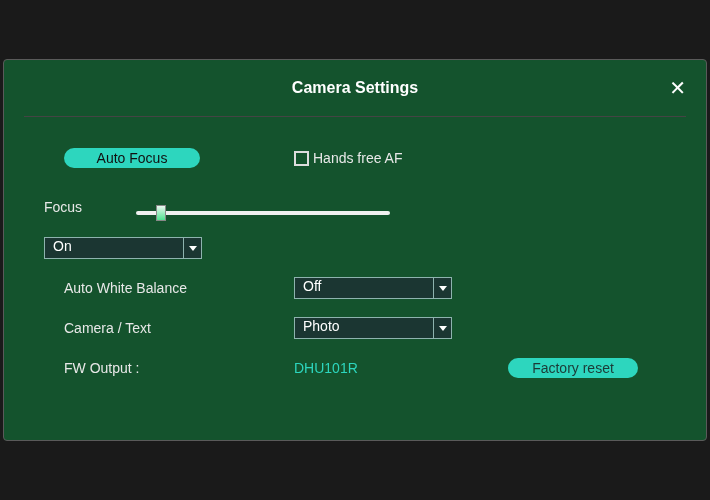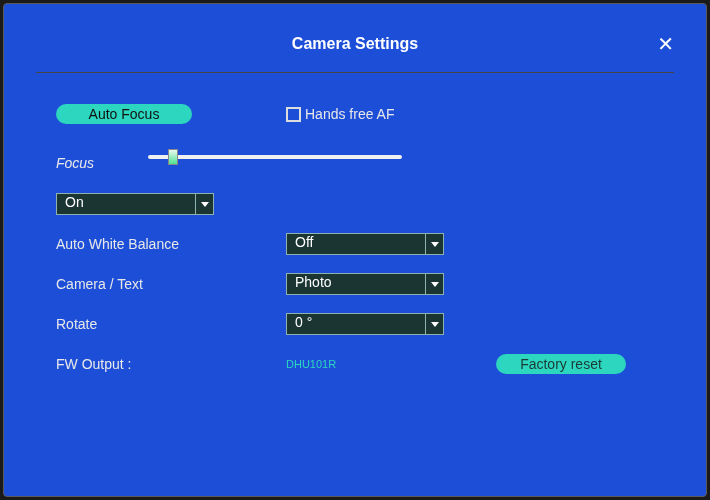--- a/index.html
+++ b/index.html
@@ -7,25 +7,25 @@
     background: #1a1a1a;
     font-family: Arial, sans-serif;
     display: flex;
     align-items: center;
     justify-content: center;
     width: 710px;
     height: 500px;
   }
   .panel {
     width: 704px;
-    height: 494px;
-    background: #1d4ed8;
+    height: 382px;
+    background: #14532d;
     border: 1px solid #5a5a5a;
     border-radius: 4px;
-    padding: 12px;
+    padding: 0;
     position: relative;
   }
   .header {
     display: flex;
     align-items: center;
     justify-content: center;
     position: relative;
     height: 56px;
   }
   .title {
@@ -55,20 +55,21 @@
     align-items: center;
     margin-bottom: 18px;
     height: 22px;
   }
   .row-first { margin-bottom: 30px; }
   .label-col {
     width: 230px;
     color: #e8e8e8;
     font-size: 14px;
     flex-shrink: 0;
+    margin-left: 20px;
   }
   .btn {
     background: #2dd6be;
     color: #111;
     border: none;
     border-radius: 10px;
     height: 20px;
     width: 136px;
     font-size: 14px;
     cursor: pointer;
@@ -85,23 +86,22 @@
   }
   .checkbox {
     width: 15px;
     height: 15px;
     border: 2px solid #ddd;
     background: transparent;
     cursor: pointer;
   }
   .slider-row {
     display: flex;
-    align-items: flex-start;
+    align-items: flex-end;
     margin-bottom: 22px;
-    font-style: italic;
   }
   .slider-label {
     width: 92px;
     color: #e8e8e8;
     font-size: 14px;
   }
   .slider-track {
     position: relative;
     width: 254px;
     height: 4px;
@@ -144,21 +144,21 @@
   }
   .select-arrow::after {
     content: "";
     width: 0; height: 0;
     border-left: 4px solid transparent;
     border-right: 4px solid transparent;
     border-top: 5px solid #fff;
   }
   .fw-value {
     color: #2dd6be;
-    font-size: 11px;
+    font-size: 14px;
   }
   .factory-btn {
     position: absolute;
     right: 28px;
     background: #2dd6be;
     color: #1c3a36;
     border: none;
     border-radius: 10px;
     height: 20px;
     width: 130px;
@@ -213,27 +213,20 @@
     </div>
 
     <div class="row">
       <div class="label-col">Camera / Text</div>
       <div class="select select-short">
         <span>Photo</span>
         <span class="select-arrow"></span>
       </div>
     </div>
 
-    <div class="row">
-      <div class="label-col">Rotate</div>
-      <div class="select select-short">
-        <span>0 °</span>
-        <span class="select-arrow"></span>
-      </div>
-    </div>
 
 
 
     <div class="row last">
       <div class="label-col">FW Output :</div>
       <span class="fw-value">DHU101R</span>
       <button class="factory-btn">Factory reset</button>
     </div>
 
   </div>

